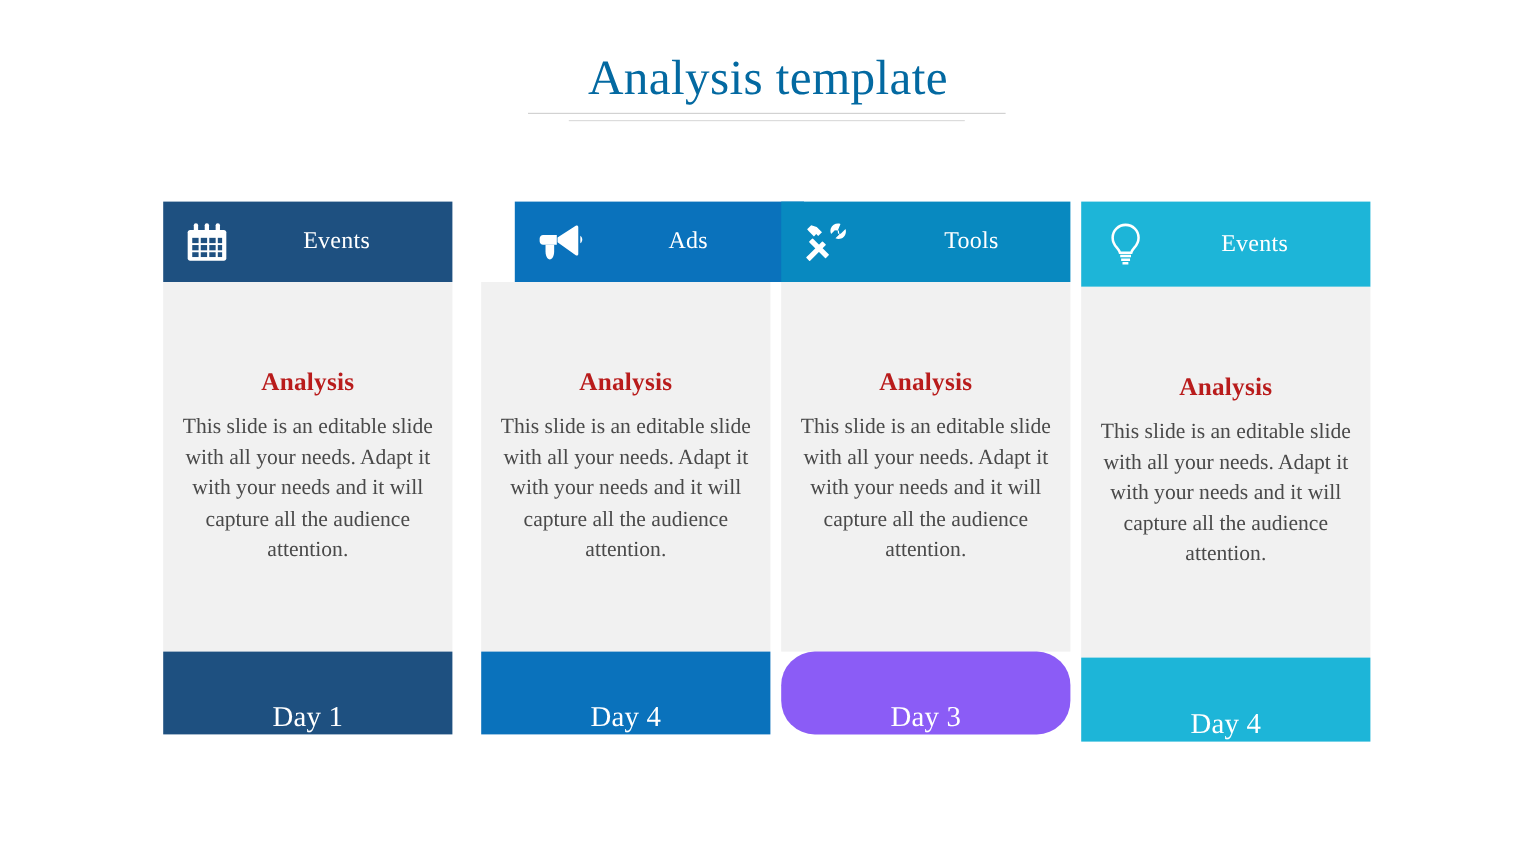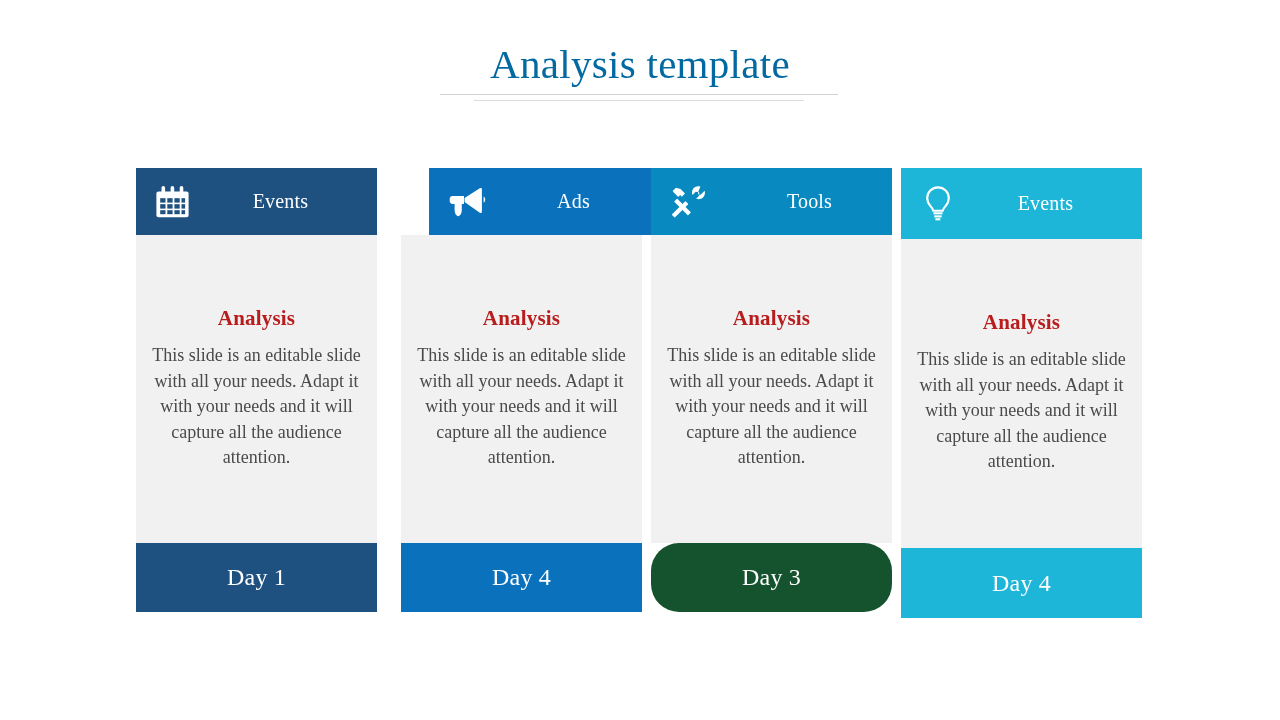--- a/index.html
+++ b/index.html
@@ -145,21 +145,21 @@
     line-height: 1.42;
     color: #4a4a4a;
     font-family: "Liberation Serif", "DejaVu Serif", serif;
   }
 
   .card-footer {
     position: absolute;
     left: 0;
     width: 100%;
     display: flex;
-    align-items: center;
+    align-items: flex-end;
     justify-content: center;
     color: #ffffff;
     font-size: 24px;
     letter-spacing: 0.2px;
     font-family: "Liberation Serif", "DejaVu Serif", serif;
   }
   .card-1 .card-footer { top: 375px; height: 69px; }
   .card-2 .card-footer { top: 375px; height: 69px; }
   .card-3 .card-footer { top: 375px; height: 69px; }
   .card-4 .card-footer { top: 380px; height: 70px; }
@@ -257,21 +257,21 @@
         </svg>
       </span>
       <span class="card-header-label">Tools</span>
     </div>
 
     <div class="card-body">
       <p class="body-heading">Analysis</p>
       <p class="body-text">This slide is an editable slide with all your needs. Adapt it with your needs and it will capture all the audience attention.</p>
     </div>
 
-    <div class="card-footer" style="background:#14532d;border-radius:28px;">
+    <div class="card-footer" style="background:#8b5cf6;border-radius:28px;">
       <span>Day 3</span>
     </div>
   </div>
 
   <div class="card card-4">
     <div class="card-header" style="background:#1DB5D8;">
       <span class="card-icon">
         <svg width="42" height="42" viewBox="0 0 42 42" aria-hidden="true">
           <g fill="none" stroke="#ffffff" stroke-width="2.1">
             <path d="M21 4.4c-6 0-10.8 4.8-10.8 10.7 0 3.6 1.7 6.3 3.5 8.3 1.4 1.6 2.3 2.8 2.6 4.3h9.4c0.3-1.5 1.2-2.7 2.6-4.3 1.8-2 3.5-4.7 3.5-8.3C31.8 9.2 27 4.4 21 4.4z"></path>

